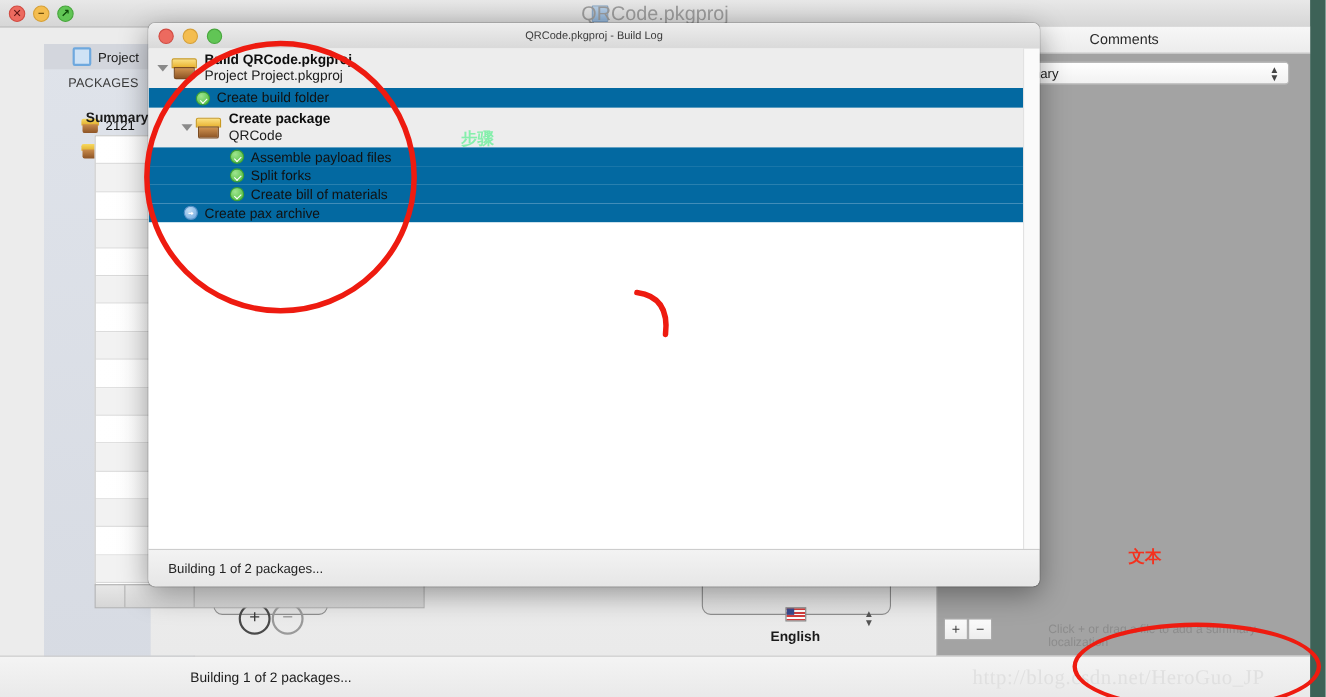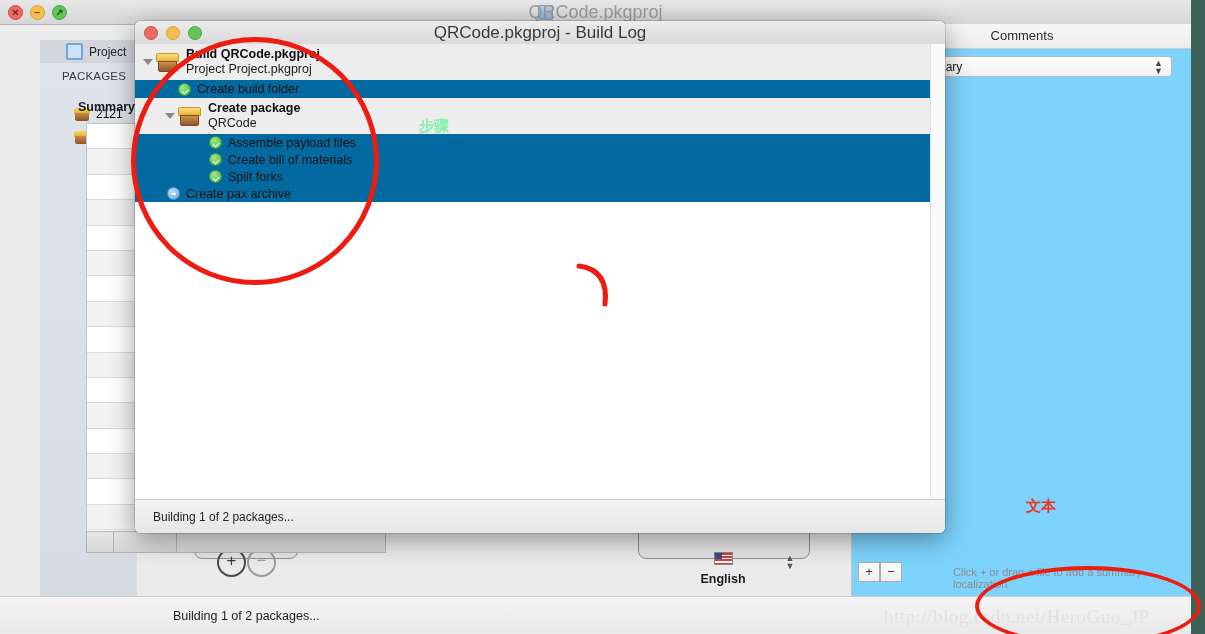--- a/index.html
+++ b/index.html
@@ -114,21 +114,21 @@
   #flag-icon::after{content:"";position:absolute;left:0;top:0;width:7px;height:6px;background:#3b4a8c;}
   #language-label{font-size:12.5px;font-weight:700;color:#1a1a1a;}
   #lang-stepper{
     position:absolute;right:0;top:2px;width:12px;height:18px;
     font-size:9px;color:#555;line-height:8px;text-align:center;
   }
 
   
   #inspector{
     position:absolute;left:851px;top:24px;width:340px;height:572px;
-    background:#7dd3fc;border-left:1px solid #c6c6c6;
+    background:#a3a3a3;border-left:1px solid #c6c6c6;
   }
   #comments-header{
     position:absolute;left:0;top:0;width:340px;height:24px;
     line-height:24px;text-align:center;font-size:13px;color:#2a2a2a;
     background:linear-gradient(to bottom,#f7f7f7,#ececec);
     border-bottom:1px solid #cdcdcd;
   }
   #summary-select{
     position:absolute;left:50px;top:32px;width:270px;height:21px;
     border:1px solid #b9b9b9;border-radius:4px;
@@ -190,21 +190,21 @@
     box-shadow:0 7px 26px rgba(0,0,0,.38),0 0 0 1px rgba(0,0,0,.14);
     overflow:hidden;
   }
   #bl-titlebar{
     position:absolute;left:0;top:0;width:810px;height:23px;
     background:linear-gradient(to bottom,#ededed 0%,#d9d9d9 100%);
     border-bottom:1px solid #b2b2b2;
   }
   #bl-title{
     position:absolute;left:0;top:0;width:810px;height:23px;line-height:23px;
-    text-align:center;font-size:17px;color:#3a3a3a;
+    text-align:center;font-size:10px;color:#3a3a3a;
   }
   .bl-tl-group{position:absolute;left:9px;top:5px;display:flex;gap:8px;}
   .bl-tl{width:12px;height:12px;border-radius:50%;}
   .bl-tl.close{background:#ec6a5f;border:1px solid #d14b42;}
   .bl-tl.min{background:#f4bd4f;border:1px solid #d6a038;}
   .bl-tl.zoom{background:#61c555;border:1px solid #48a63d;}
 
   #bl-tree{
     position:absolute;left:0;top:23px;width:795px;height:455px;background:#fff;
     overflow:hidden;
@@ -431,25 +431,25 @@
           <span class="t1">Create package</span>
           <span class="t2">QRCode</span>
         </span>
       </div>
       <div class="tree-row plain" style="height: 17px; padding-left: 74px;">
         <span class="status-icon done"></span>
         <span>Assemble payload files</span>
       </div>
       <div class="tree-row plain" style="height: 17px; padding-left: 74px;">
         <span class="status-icon done"></span>
-        <span>Create bill of materials</span>
+        <span>Split forks</span>
       </div>
       <div class="tree-row plain" style="height: 17px; padding-left: 74px;">
         <span class="status-icon done"></span>
-        <span>Split forks</span>
+        <span>Create bill of materials</span>
       </div>
       <div class="tree-row plain" style="height: 17px; padding-left: 32px;">
         <span class="status-icon running"></span>
         <span>Create pax archive</span>
       </div>
     </div>
   <div id="bl-scrollbar"></div>
 
   <div id="bl-statusbar">
     <div id="bl-status-text">Building 1 of 2 packages...</div>

